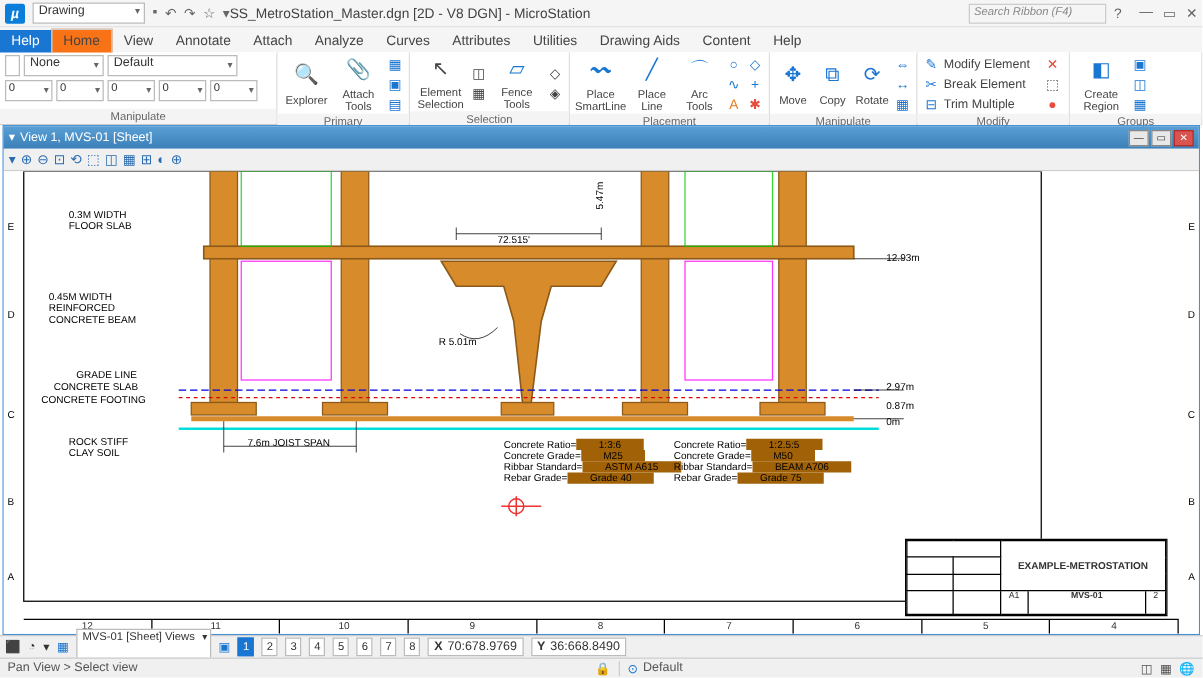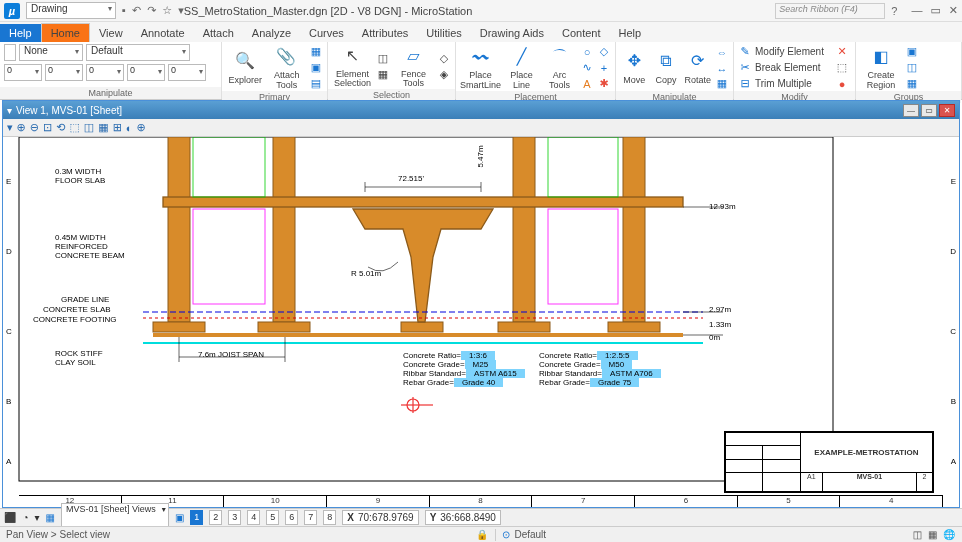--- a/index.html
+++ b/index.html
@@ -35,21 +35,21 @@
 .vw-title{height:18px;background:linear-gradient(#5a9fd4,#3b7fb8);display:flex;align-items:center;padding:0 4px;color:#fff;font-size:10px}
 .vw-title .spacer{flex:1}
 .vw-title .wb{width:16px;height:13px;margin-left:2px;background:#e8e8e8;border:1px solid #888;display:flex;align-items:center;justify-content:center;font-size:8px;color:#333}
 .vw-title .wb.close{background:#d9534f;color:#fff;border-color:#b52b27}
 .vw-tools{height:18px;background:#f0f0f0;border-bottom:1px solid #ccc;display:flex;align-items:center;gap:4px;padding:0 4px}
 .vw-tools span{color:#2b6cb0;font-size:11px}
 .canvas{position:absolute;top:36px;left:0;right:0;bottom:0;background:#fff;overflow:hidden}
 .canvas svg{position:absolute;top:0;left:0}
 .lbl{position:absolute;font-size:8px;color:#000;white-space:nowrap}
 .notes{position:absolute;font-size:8px;color:#000}
-.notes .hl{background:#7dd3fc;padding:0 8px}
+.notes .hl{background:#a16207;padding:0 18px}
 .titleblk{position:absolute;right:25px;bottom:14px;width:210px;height:62px;border:1px solid #000;background:#fff;font-size:7px}
 .titleblk table{border-collapse:collapse;width:100%;height:100%}
 .titleblk td{border:1px solid #000;padding:0 4px;vertical-align:middle}
 .ruler-b{position:absolute;left:16px;right:16px;bottom:0;height:12px;border-top:1px solid #000;display:flex}
 .ruler-b div{flex:1;text-align:center;font-size:8px;border-right:1px solid #000}
 .statusrow{position:absolute;left:0;right:0;bottom:16px;height:18px;background:#f0f0f0;border-top:1px solid #ccc;display:flex;align-items:center;font-size:10px;padding:0 4px;gap:6px}
 .statusrow .dd{border:1px solid #bbb;height:30px;padding:0 12px 0 4px;position:relative;background:#fff;font-size:9px}
 .statusrow .dd:after{content:"▾";position:absolute;right:2px;top:1px;font-size:8px}
 .statusrow .numbtn{border:1px solid #bbb;width:13px;height:15px;text-align:center;font-size:9px;background:#fff;line-height:13px}
 .statusrow .numbtn.on{background:#1976d2;color:#fff;border-color:#1976d2}
@@ -389,47 +389,47 @@
     <div class="lbl" style="left:3px;top:320px">A</div>
 
     <div class="lbl" style="right:3px;top:40px">E</div>
     <div class="lbl" style="right:3px;top:110px">D</div>
     <div class="lbl" style="right:3px;top:190px">C</div>
     <div class="lbl" style="right:3px;top:260px">B</div>
     <div class="lbl" style="right:3px;top:320px">A</div>
 
     <div class="lbl" style="left:52px;top:30px;white-space:pre">0.3M WIDTH
 FLOOR SLAB</div>
-    <div class="lbl" style="left:52px;top:96px;white-space:pre">0.45M WIDTH
+    <div class="lbl" style="left:36px;top:96px;white-space:pre">0.45M WIDTH
 REINFORCED
 CONCRETE BEAM</div>
     <div class="lbl" style="left:58px;top:158px">GRADE LINE</div>
     <div class="lbl" style="left:40px;top:168px">CONCRETE SLAB</div>
     <div class="lbl" style="left:30px;top:178px">CONCRETE FOOTING</div>
     <div class="lbl" style="left:52px;top:212px;white-space:pre">ROCK STIFF
 CLAY SOIL</div>
-    <div class="lbl" style="left:395px;top:37px">72.515'</div>
+    <div class="lbl" style="left:395px;top:50px">72.515'</div>
     <div class="lbl" style="left:466px;top:15px;transform:rotate(-90deg)">5.47m</div>
     <div class="lbl" style="left:348px;top:132px">R 5.01m</div>
     <div class="lbl" style="left:195px;top:213px">7.6m JOIST SPAN</div>
     <div class="lbl" style="left:706px;top:65px">12.93m</div>
     <div class="lbl" style="left:706px;top:168px">2.97m</div>
-    <div class="lbl" style="left:706px;top:183px">1.33m</div>
+    <div class="lbl" style="left:706px;top:183px">0.87m</div>
     <div class="lbl" style="left:706px;top:196px">0m</div>
 
     <div class="notes" style="left:400px;top:214px">
       <div><span>Concrete Ratio=</span><span class="hl">1:3:6</span></div>
       <div><span>Concrete Grade=</span><span class="hl">M25</span></div>
       <div><span>Ribbar Standard=</span><span class="hl">ASTM A615</span></div>
       <div><span>Rebar Grade=</span><span class="hl">Grade 40</span></div>
     </div>
     <div class="notes" style="left:536px;top:214px">
       <div><span>Concrete Ratio=</span><span class="hl">1:2.5:5</span></div>
       <div><span>Concrete Grade=</span><span class="hl">M50</span></div>
-      <div><span>Ribbar Standard=</span><span class="hl">ASTM A706</span></div>
+      <div><span>Ribbar Standard=</span><span class="hl">BEAM A706</span></div>
       <div><span>Rebar Grade=</span><span class="hl">Grade 75</span></div>
     </div>
 
     <div class="titleblk">
       <table>
         <tbody>
             <tr style="height:10px">
               <td colspan="2" style="width:64px"></td>
               <td rowspan="3" style="text-align:center;font-size:8px;font-weight:bold">EXAMPLE-METROSTATION</td>
             </tr>

